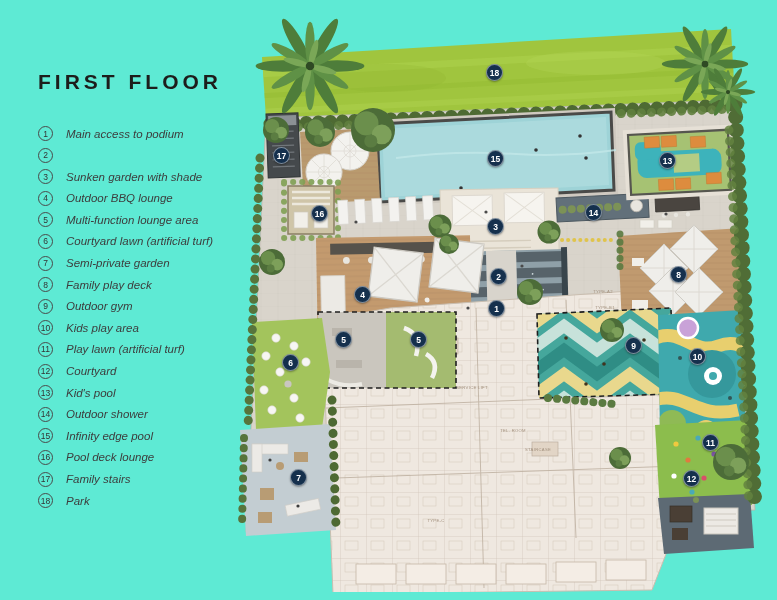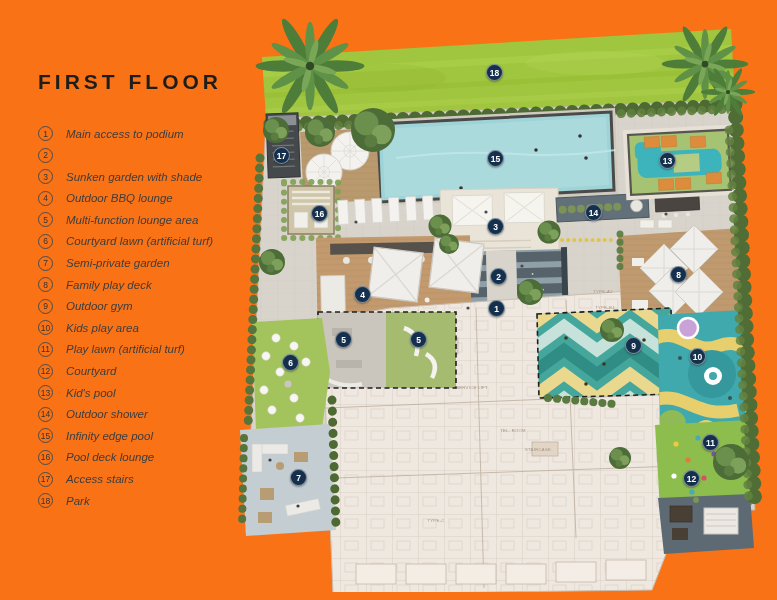--- a/index.html
+++ b/index.html
@@ -1,16 +1,16 @@
 <!DOCTYPE html>
 <html><head>
 <meta charset="utf-8">
 <style>
   html,body{margin:0;padding:0;background:#ffffff;}
-  .canvas{position:relative;width:777px;height:600px;background:#f97316;overflow:hidden;
+  .canvas{position:relative;width:777px;height:600px;background:#5eead4;overflow:hidden;
           font-family:"Liberation Sans",sans-serif;}
   
   .page-title{position:absolute;left:38px;top:70px;font-size:21px;font-weight:700;
               letter-spacing:4px;color:#1d1d1b;}
   .legend{position:absolute;left:38px;top:126px;display:flex;flex-direction:column;gap:6.6px;}
   .legend-row{display:flex;align-items:center;height:15px;}
   .lnum{width:15px;height:15px;border:1px solid #4a4a4a;border-radius:50%;box-sizing:border-box;
         display:flex;align-items:center;justify-content:center;font-size:8.5px;color:#333;
         flex:0 0 15px;}
   .ltext{margin-left:13px;font-size:11.5px;color:#3d3d3d;white-space:nowrap;font-style:italic;}
@@ -86,21 +86,21 @@
     <div class="legend-row">
         <span class="lnum">15</span>
         <span class="ltext">Infinity edge pool</span>
       </div>
     <div class="legend-row">
         <span class="lnum">16</span>
         <span class="ltext">Pool deck lounge</span>
       </div>
     <div class="legend-row">
         <span class="lnum">17</span>
-        <span class="ltext">Access stairs</span>
+        <span class="ltext">Family stairs</span>
       </div>
     <div class="legend-row">
         <span class="lnum">18</span>
         <span class="ltext">Park</span>
       </div>
   </div>
 
   <svg class="plan-svg" width="532" height="584" viewBox="0 0 532 584" xmlns="http://www.w3.org/2000/svg">
     <defs>
       <pattern id="pav" width="17" height="13" patternUnits="userSpaceOnUse">

